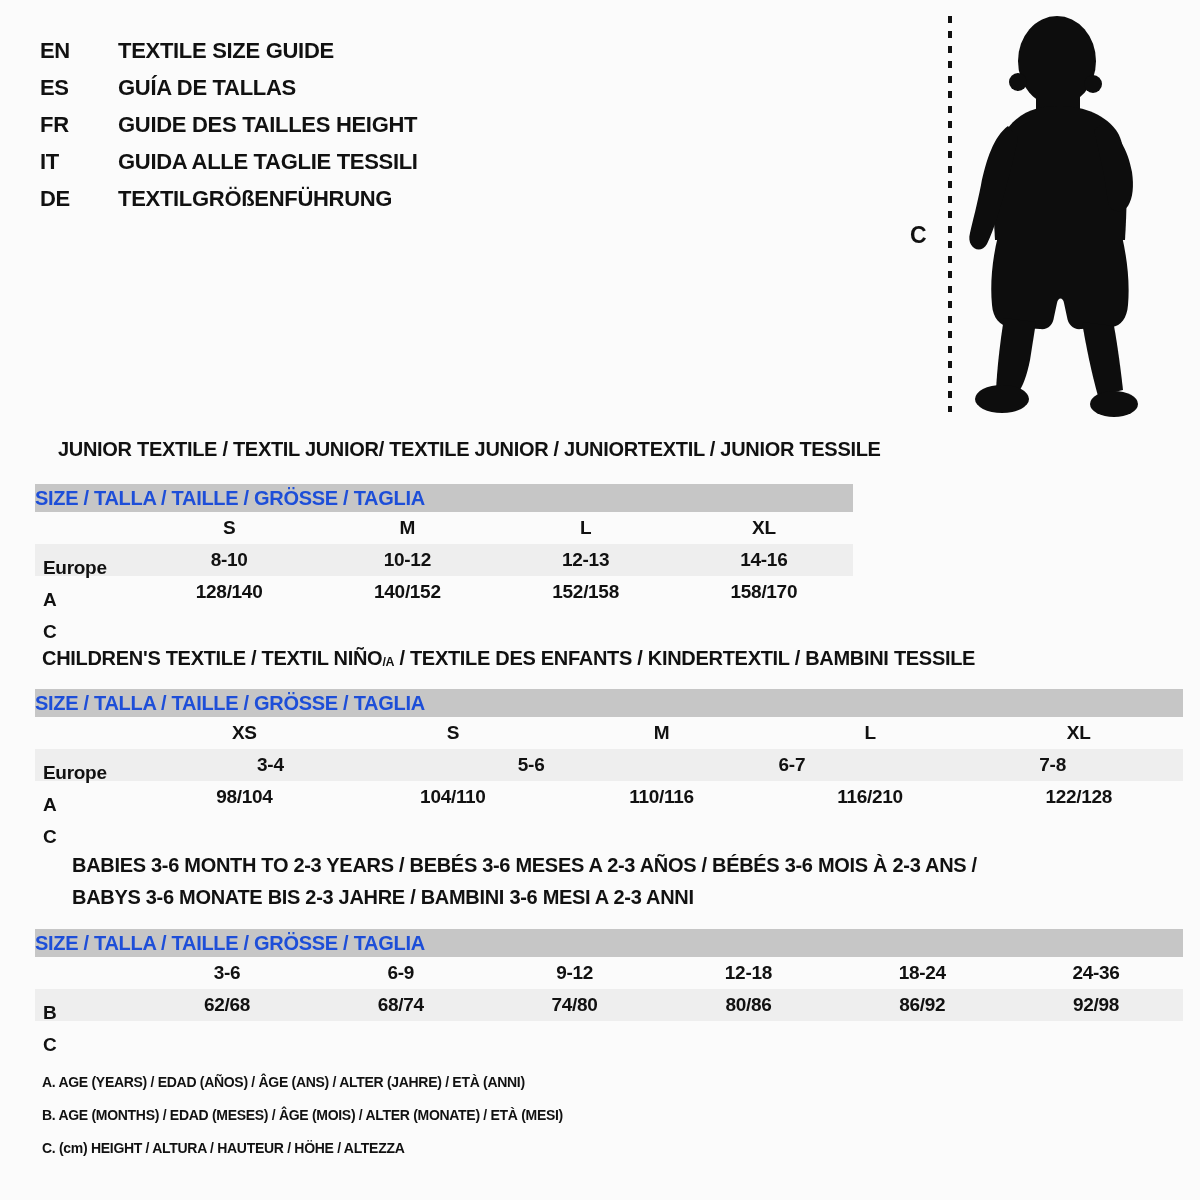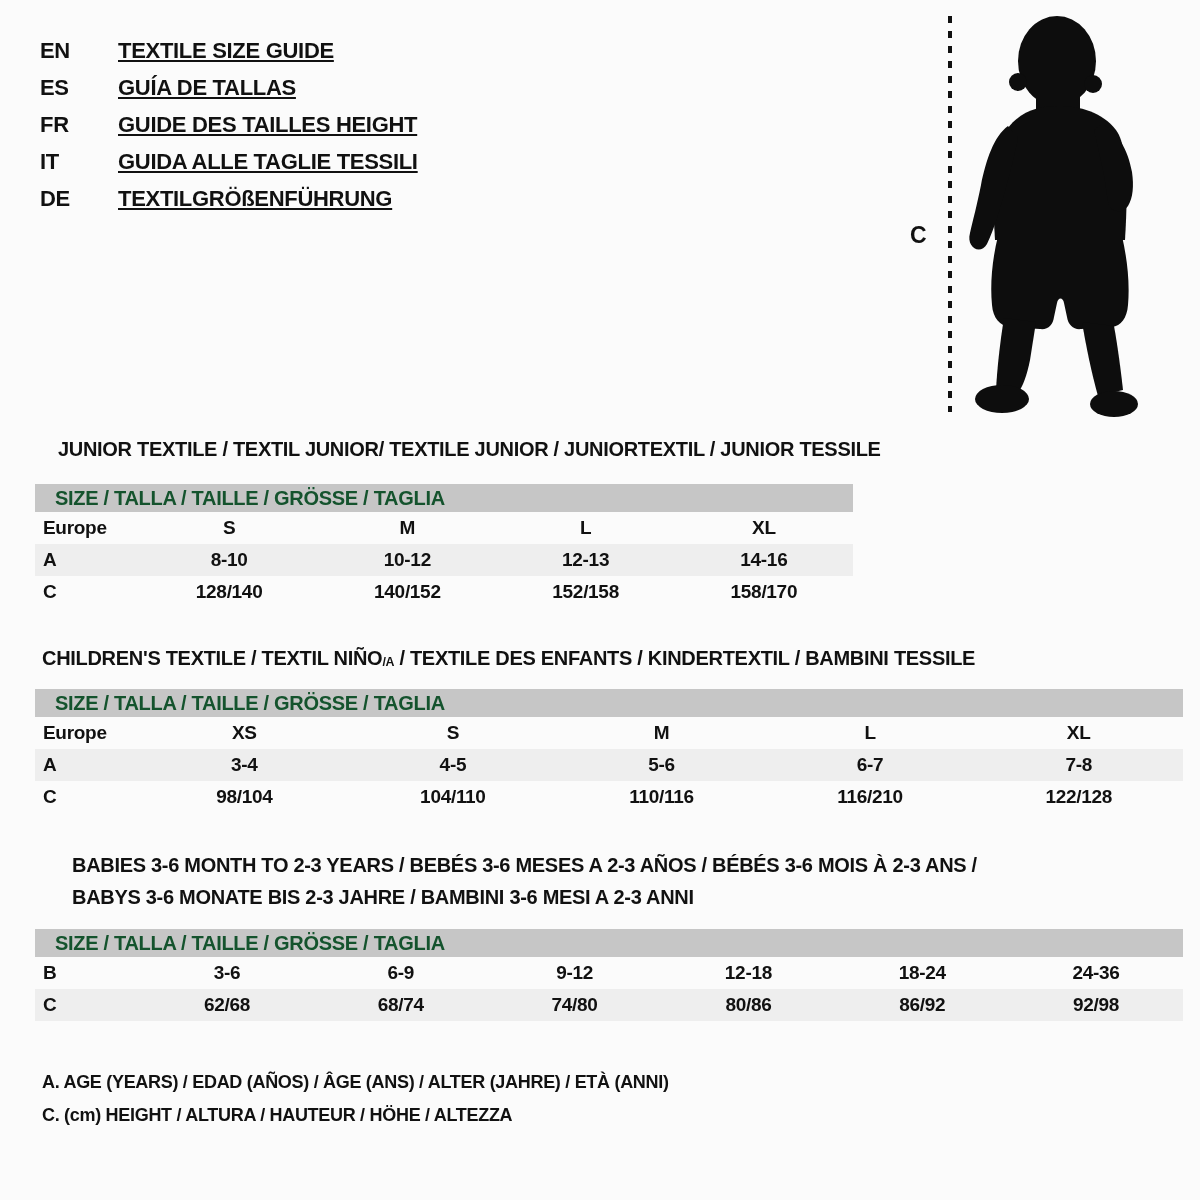--- a/index.html
+++ b/index.html
@@ -5,43 +5,43 @@
   html,body{margin:0;padding:0;}
   body{
     width:1200px;height:1200px;position:relative;
     background:#fbfbfb;color:#111;
     font-family:"Liberation Sans",sans-serif;font-weight:700;
     letter-spacing:-0.3px;overflow:hidden;
   }
   .abs{position:absolute;}
 
   
-  .lang-list{left:40px;top:32px;text-decoration:underline;}
+  .lang-list{left:40px;top:32px;}
   .lang-row{font-size:22px;line-height:37px;white-space:nowrap;}
   .lang-code{display:inline-block;width:78px;}
 
   
   .section-heading{font-size:20px;line-height:32px;white-space:nowrap;}
   .sub-small{font-size:0.62em;vertical-align:-0.12em;}
 
   
   .size-band{
-    background:#c6c6c6;color:#14532d;height:28px;line-height:28px;
-    padding-left:20px;font-size:20px;box-sizing:border-box;
+    background:#c6c6c6;color:#1d4ed8;height:28px;line-height:28px;
+    padding-left:0;font-size:20px;box-sizing:border-box;
   }
 
   
   .table{box-sizing:border-box;}
   .trow{display:flex;height:32px;line-height:32px;font-size:19px;}
   .trow.shade{background:#eeeeee;}
-  .tlabel{width:105px;padding-left:8px;box-sizing:border-box;}
+  .tlabel{width:105px;padding-left:8px;box-sizing:border-box;margin-top:40px;}
   .tcell{flex:1;text-align:center;}
 
   
-  .legend-line{font-size:18px;line-height:33px;white-space:nowrap;}
+  .legend-line{font-size:14px;line-height:33px;white-space:nowrap;}
 
   svg text{font-family:"Liberation Sans",sans-serif;font-weight:700;}
 </style>
 </head>
 <body>
 
 <div class="abs lang-list">
   <div class="lang-row">
     <span class="lang-code">EN</span><span>TEXTILE SIZE GUIDE</span>
   </div>
@@ -113,21 +113,20 @@
       <div class="tlabel">Europe</div>
       <div class="tcell">XS</div>
       <div class="tcell">S</div>
       <div class="tcell">M</div>
       <div class="tcell">L</div>
       <div class="tcell">XL</div>
     </div>
     <div class="trow shade">
       <div class="tlabel">A</div>
       <div class="tcell">3-4</div>
-      <div class="tcell">4-5</div>
       <div class="tcell">5-6</div>
       <div class="tcell">6-7</div>
       <div class="tcell">7-8</div>
     </div>
     <div class="trow">
       <div class="tlabel">C</div>
       <div class="tcell">98/104</div>
       <div class="tcell">104/110</div>
       <div class="tcell">110/116</div>
       <div class="tcell">116/210</div>
@@ -156,14 +155,15 @@
       <div class="tcell">68/74</div>
       <div class="tcell">74/80</div>
       <div class="tcell">80/86</div>
       <div class="tcell">86/92</div>
       <div class="tcell">92/98</div>
     </div>
   </div>
 
 <div class="abs" style="left:42px;top:1066px;">
   <div class="legend-line">A. AGE (YEARS) / EDAD (AÑOS) / ÂGE (ANS) / ALTER (JAHRE) / ETÀ (ANNI)</div>
+  <div class="legend-line">B. AGE (MONTHS) / EDAD (MESES) / ÂGE (MOIS) / ALTER (MONATE) / ETÀ (MESI)</div>
   <div class="legend-line">C. (cm) HEIGHT / ALTURA / HAUTEUR / HÖHE / ALTEZZA</div>
 </div>
 
 </body></html>

